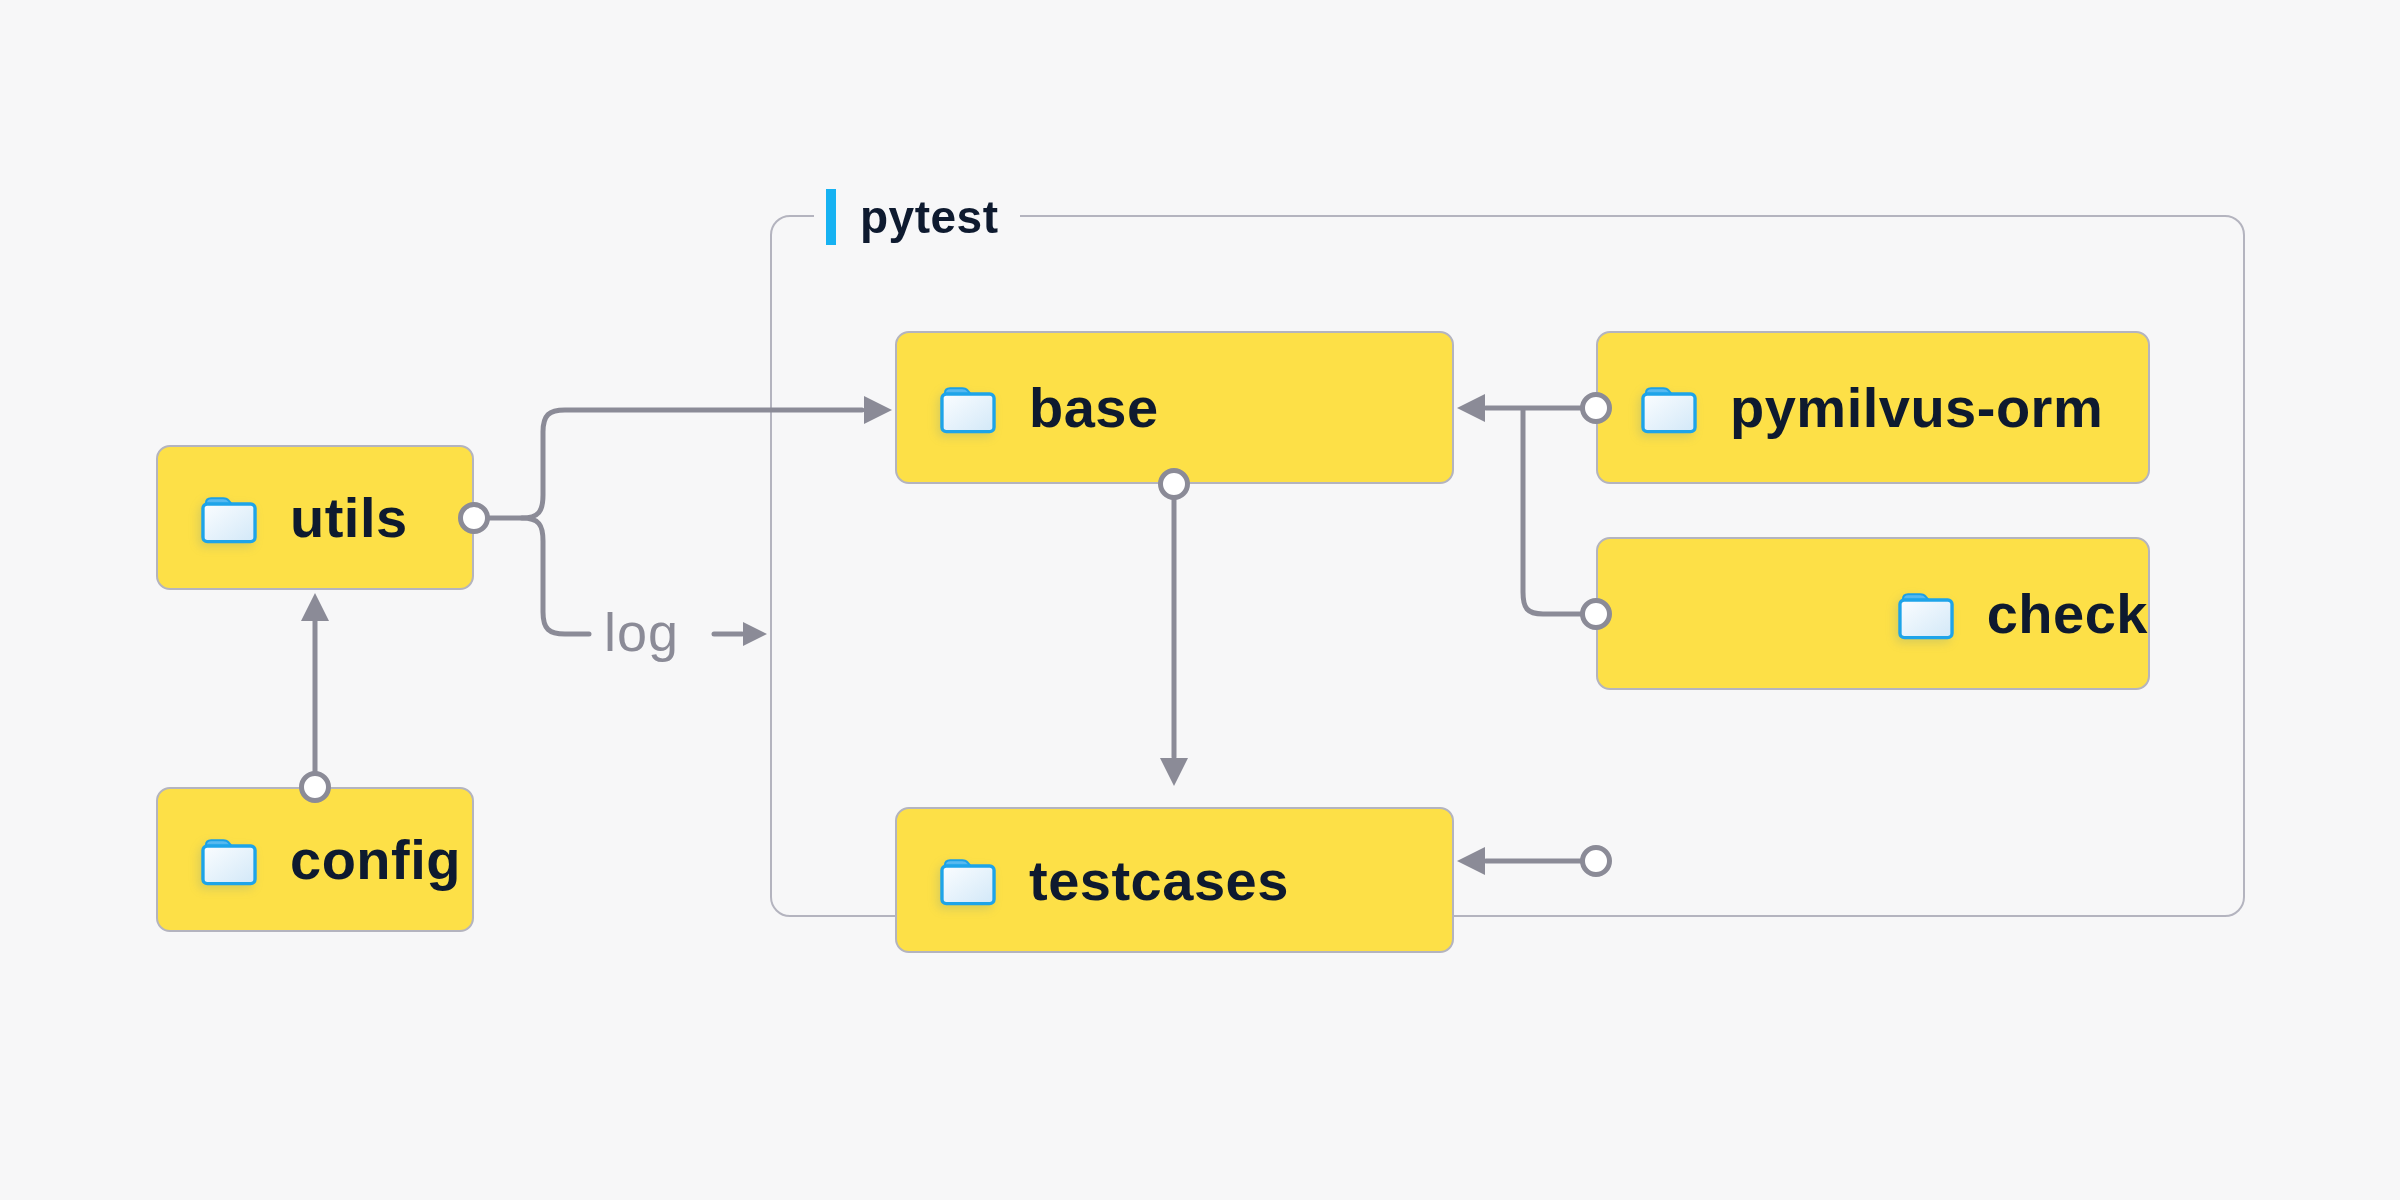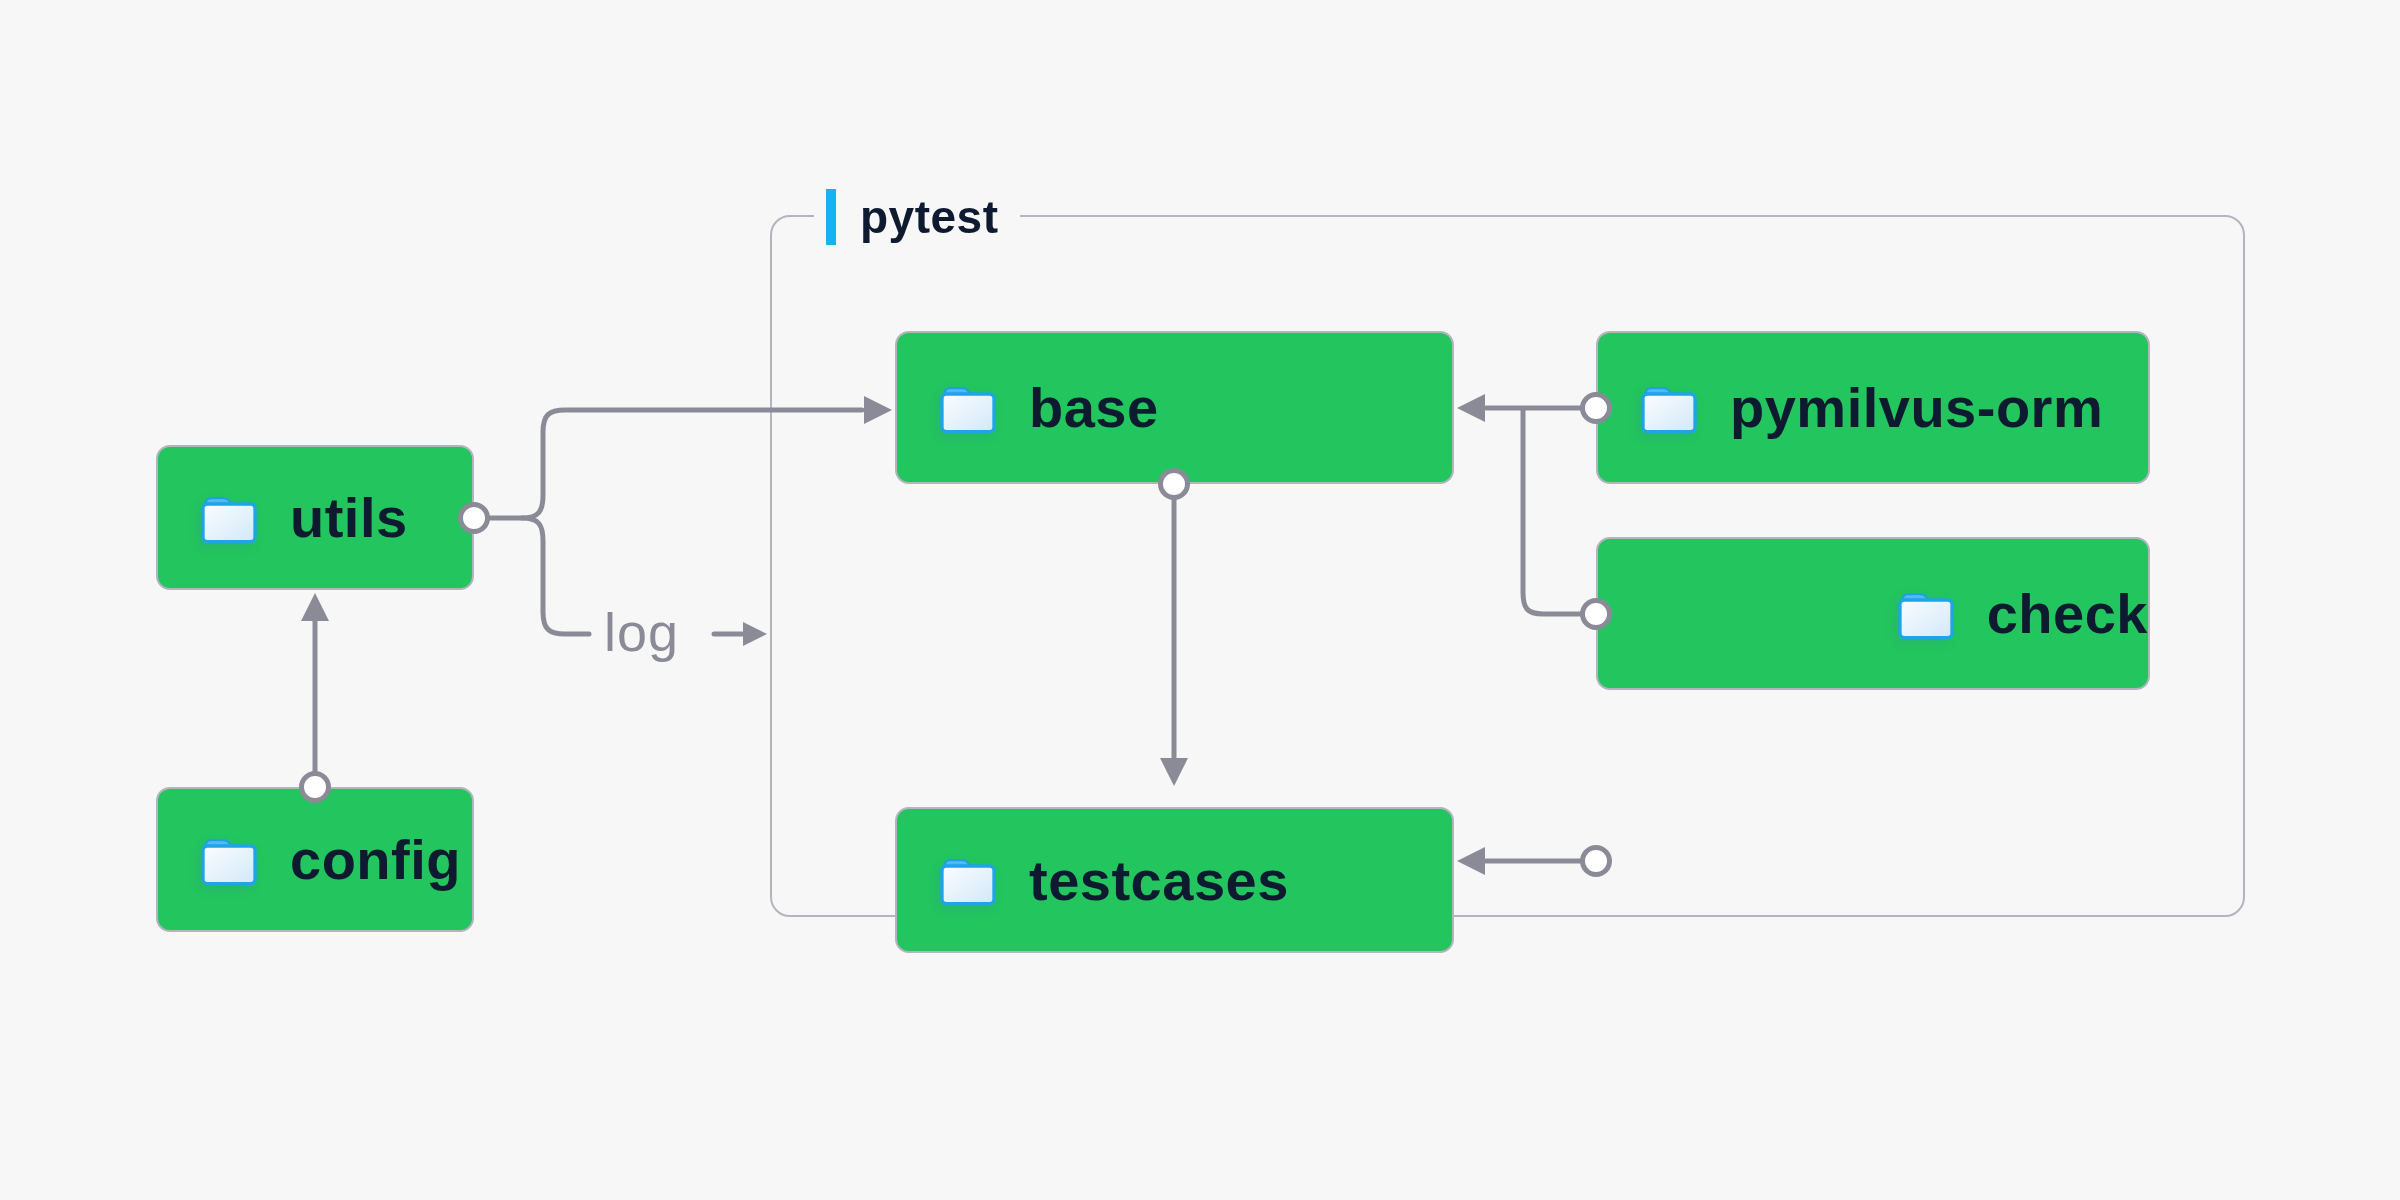--- a/index.html
+++ b/index.html
@@ -47,21 +47,21 @@
   }
   .group-label-text {
     font-size: 46px;
     font-weight: 700;
     color: #0e1a2f;
     letter-spacing: 0.5px;
   }
   
   .node {
     position: absolute;
-    background: #22c55e;
+    background: #fde047;
     border: 2.5px solid #b4b4bf;
     border-radius: 14px;
     box-sizing: border-box;
     display: flex;
     align-items: center;
     padding-left: 40px;
     gap: 30px;
   }
   .node-label {
     font-size: 56px;

